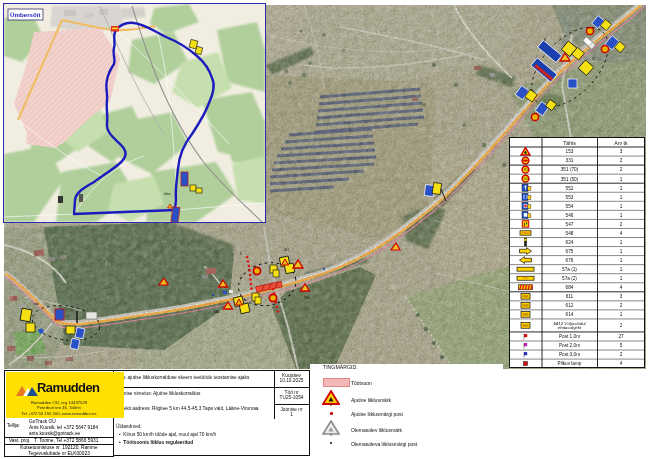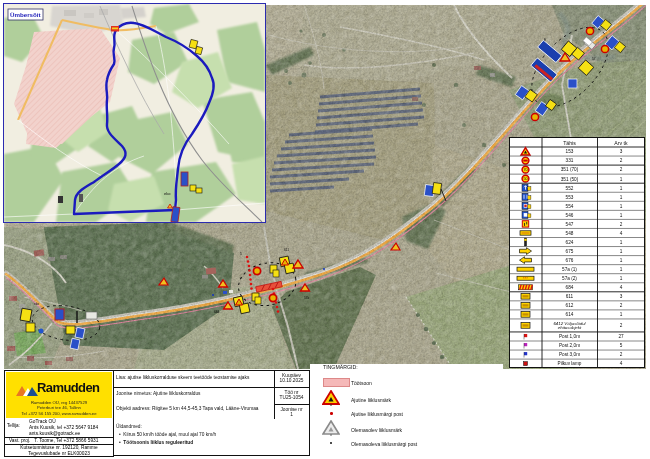--- a/index.html
+++ b/index.html
@@ -609,21 +609,21 @@
 
   <div class="abs" style="left:162px;top:2px;width:33px;text-align:center;">Kuupäev<br>10.10.2025</div>
 
   <div class="abs" style="left:162px;top:19px;width:33px;text-align:center;">Töö nr<br>TU25-1054</div>
 
   <div class="abs" style="left:162px;top:36px;width:33px;text-align:center;">Joonise nr<br>1</div>
 </div>
 
 <div class="abs" style="left:4px;top:370px;width:108px;height:85px;border:1px solid #111;background:#fff;">
 
-  <div class="abs" style="left:1px;top:1px;width:106px;height:46px;background:#ffe000;">
+  <div class="abs" style="left:1px;top:1px;width:106px;height:46px;background:#ffe000;padding-left:12px;">
 
     <svg class="abs" style="left:10px;top:10px;" width="22" height="14" viewBox="0 0 22 14">
       <polygon points="0,14 6,4 12,14" fill="#e87722"></polygon>
       <polygon points="7,14 12,6 17,14" fill="#ffffff"></polygon>
       <polygon points="11,14 16,5 22,14" fill="#1d4f91"></polygon>
     </svg>
 
     <div class="abs" style="left:31px;top:8px;font-size:13px;font-weight:bold;color:#111;letter-spacing:-0.6px;">Ramudden</div>
 
     <div class="abs" style="left:0;top:28px;width:106px;text-align:center;font-size:4.2px;color:#222;line-height:1.25;">

